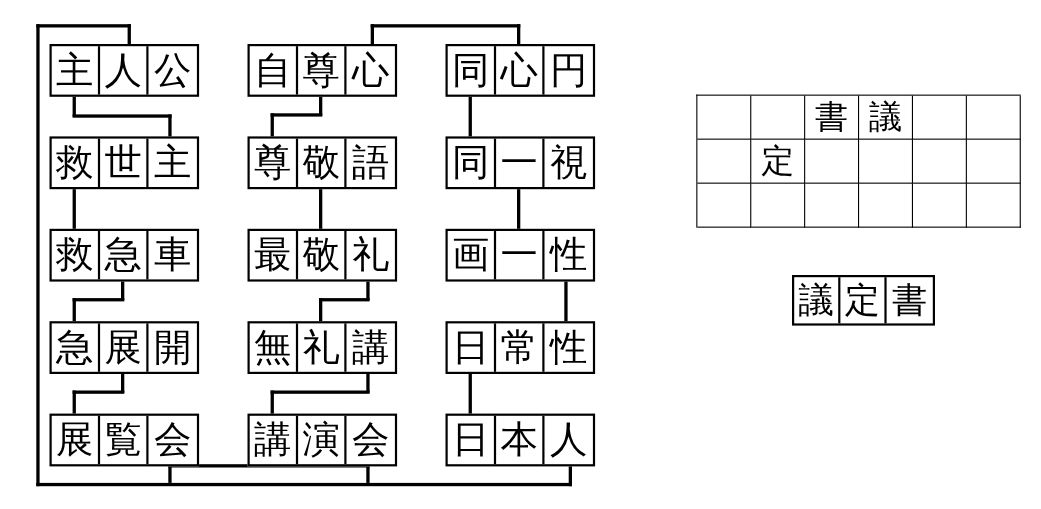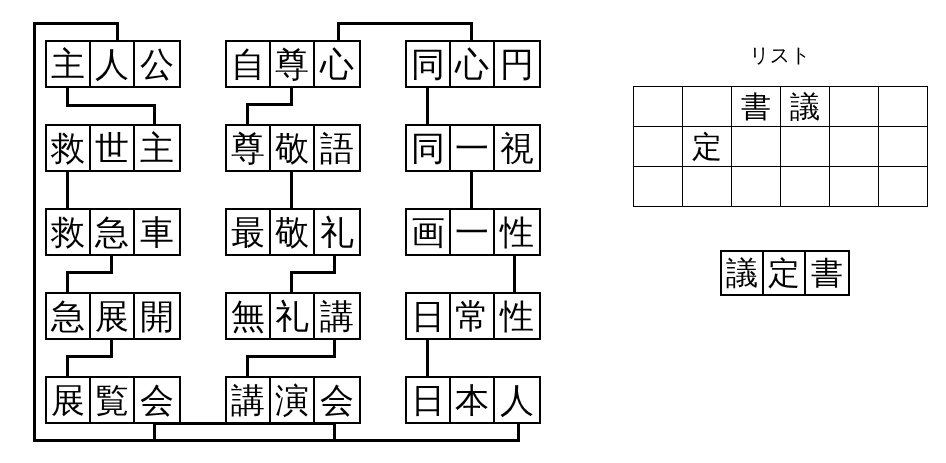--- a/index.html
+++ b/index.html
@@ -240,21 +240,20 @@
     <div class="cell">日</div>
     <div class="cell">常</div>
     <div class="cell">性</div>
   </div>
   <div class="word" style="left:405px; top:376px;">
     <div class="cell">日</div>
     <div class="cell">本</div>
     <div class="cell">人</div>
   </div>
 
-  <div class="list-title">リスト</div>
 
   <div class="list-grid">
     <div class="gcell"></div>
     <div class="gcell"></div>
     <div class="gcell">書</div>
     <div class="gcell">議</div>
     <div class="gcell"></div>
     <div class="gcell"></div>
 
     <div class="gcell"></div>

